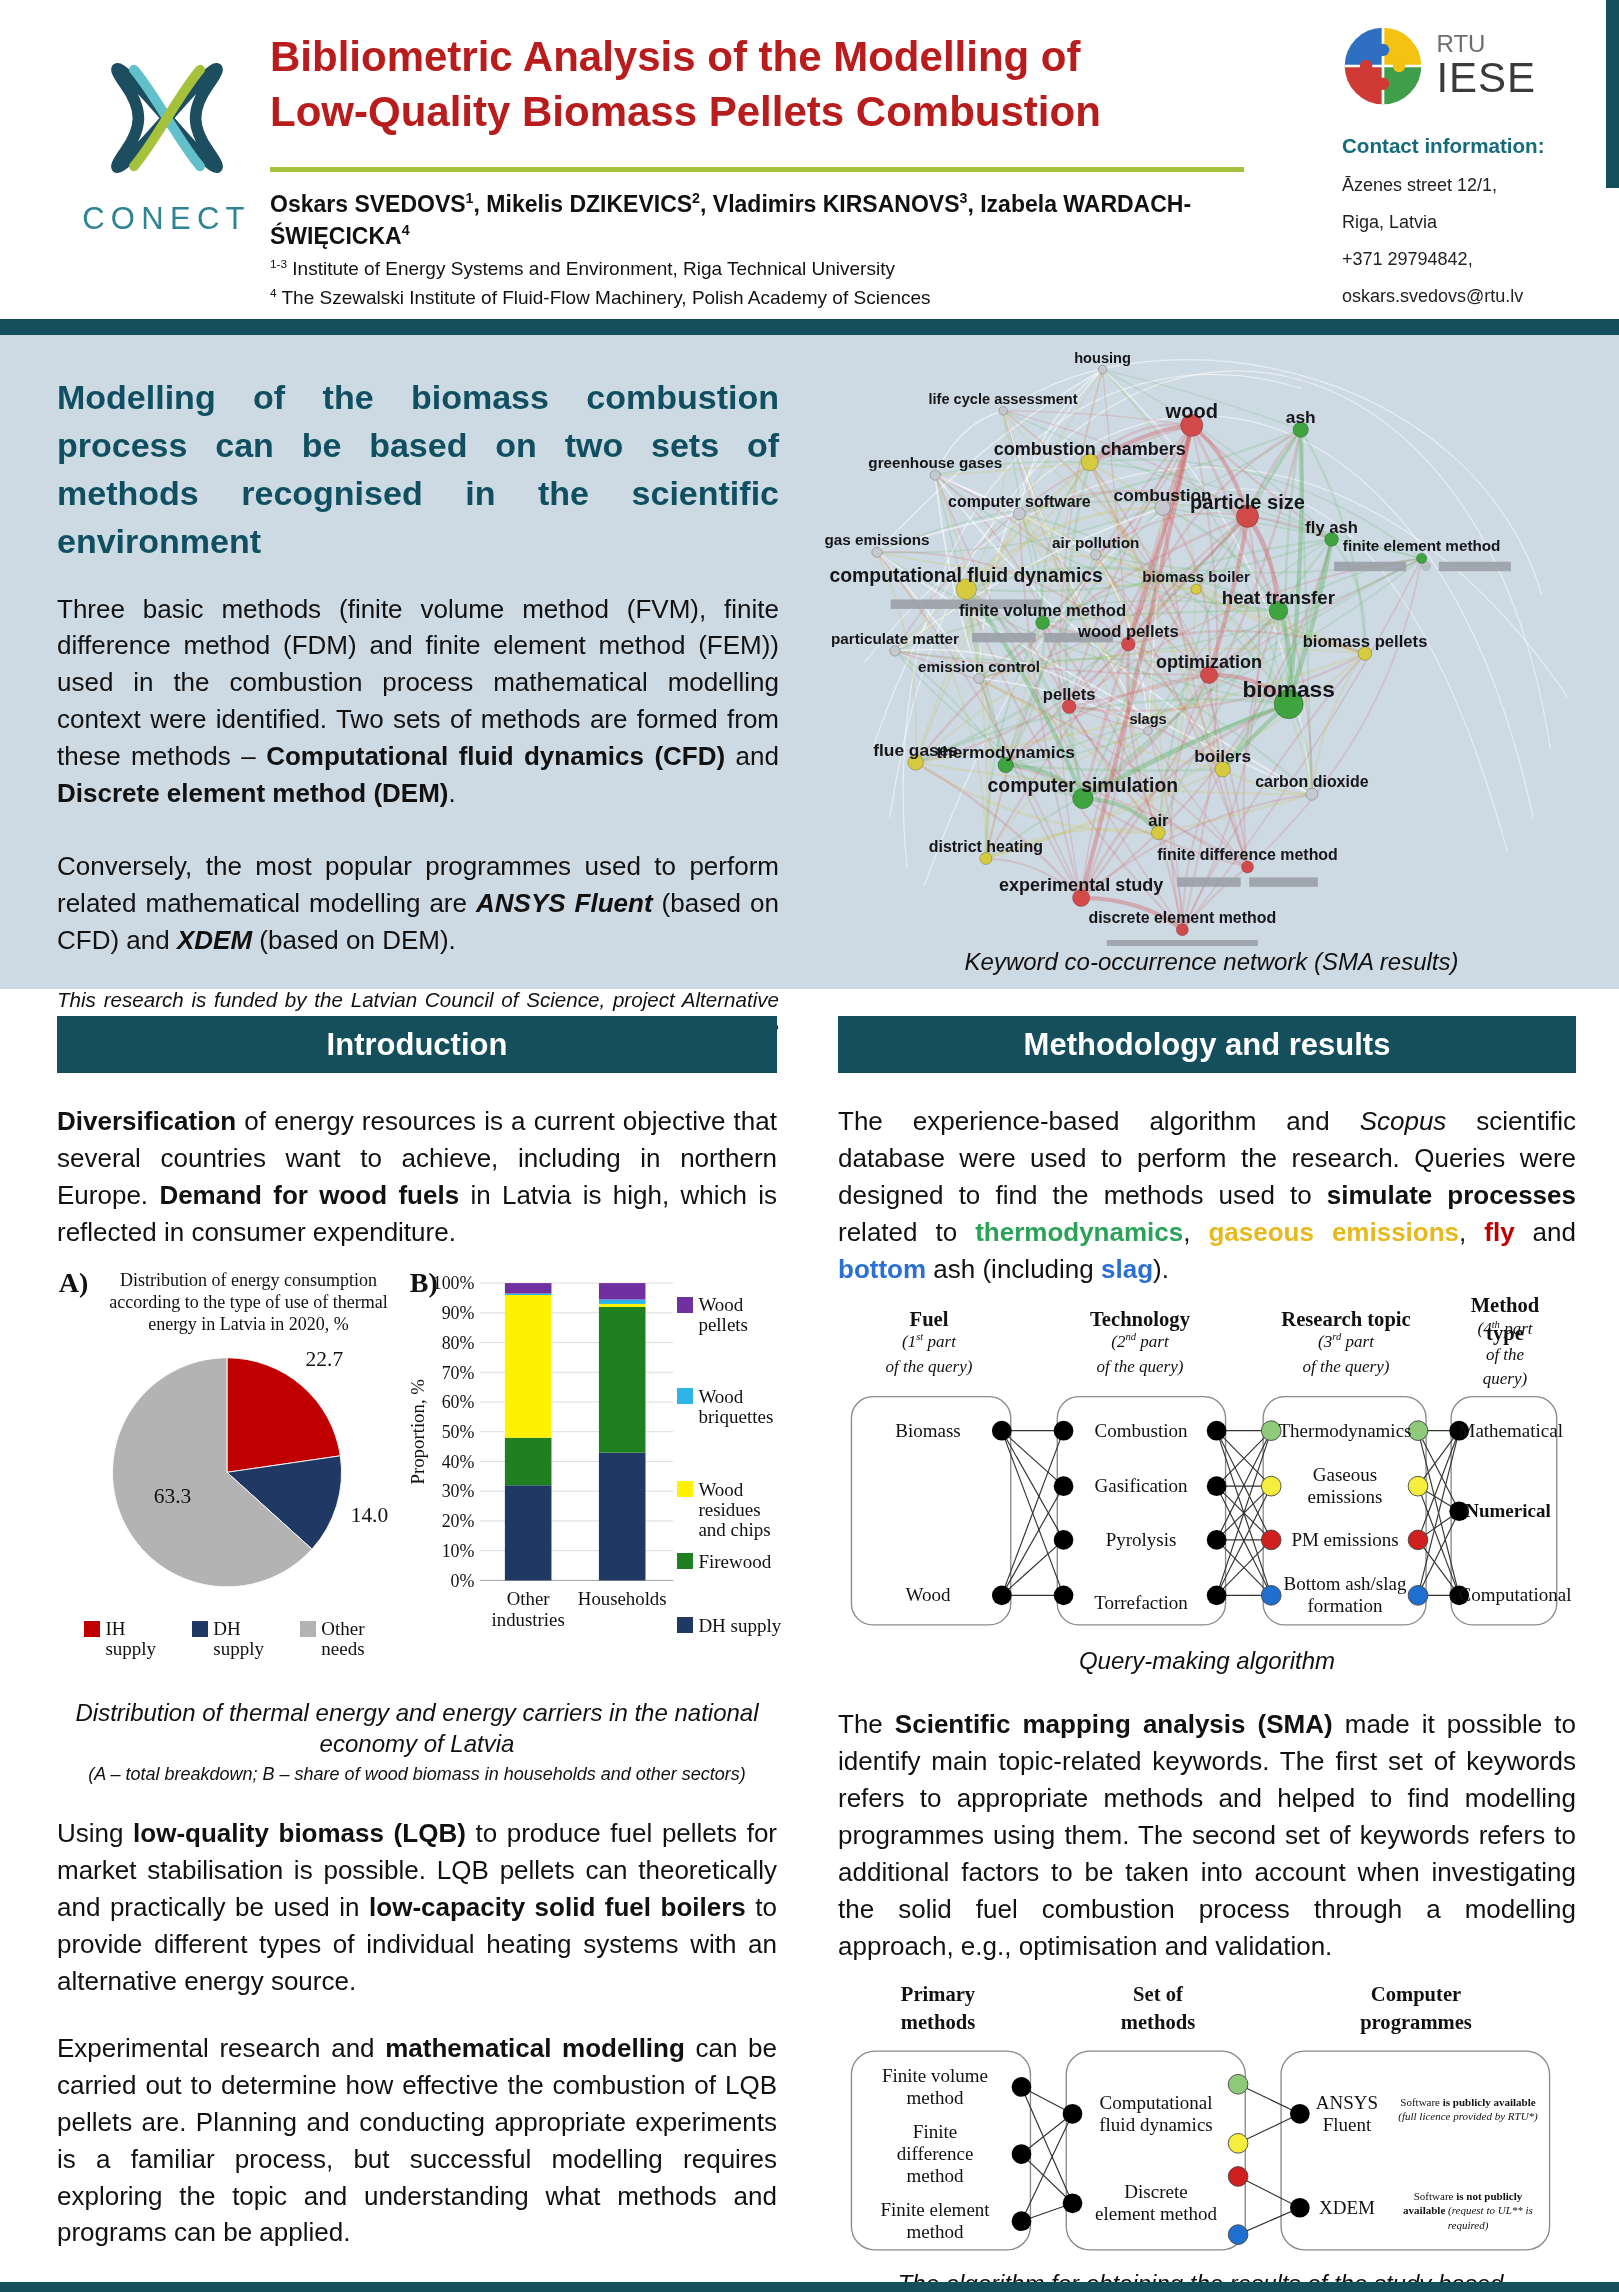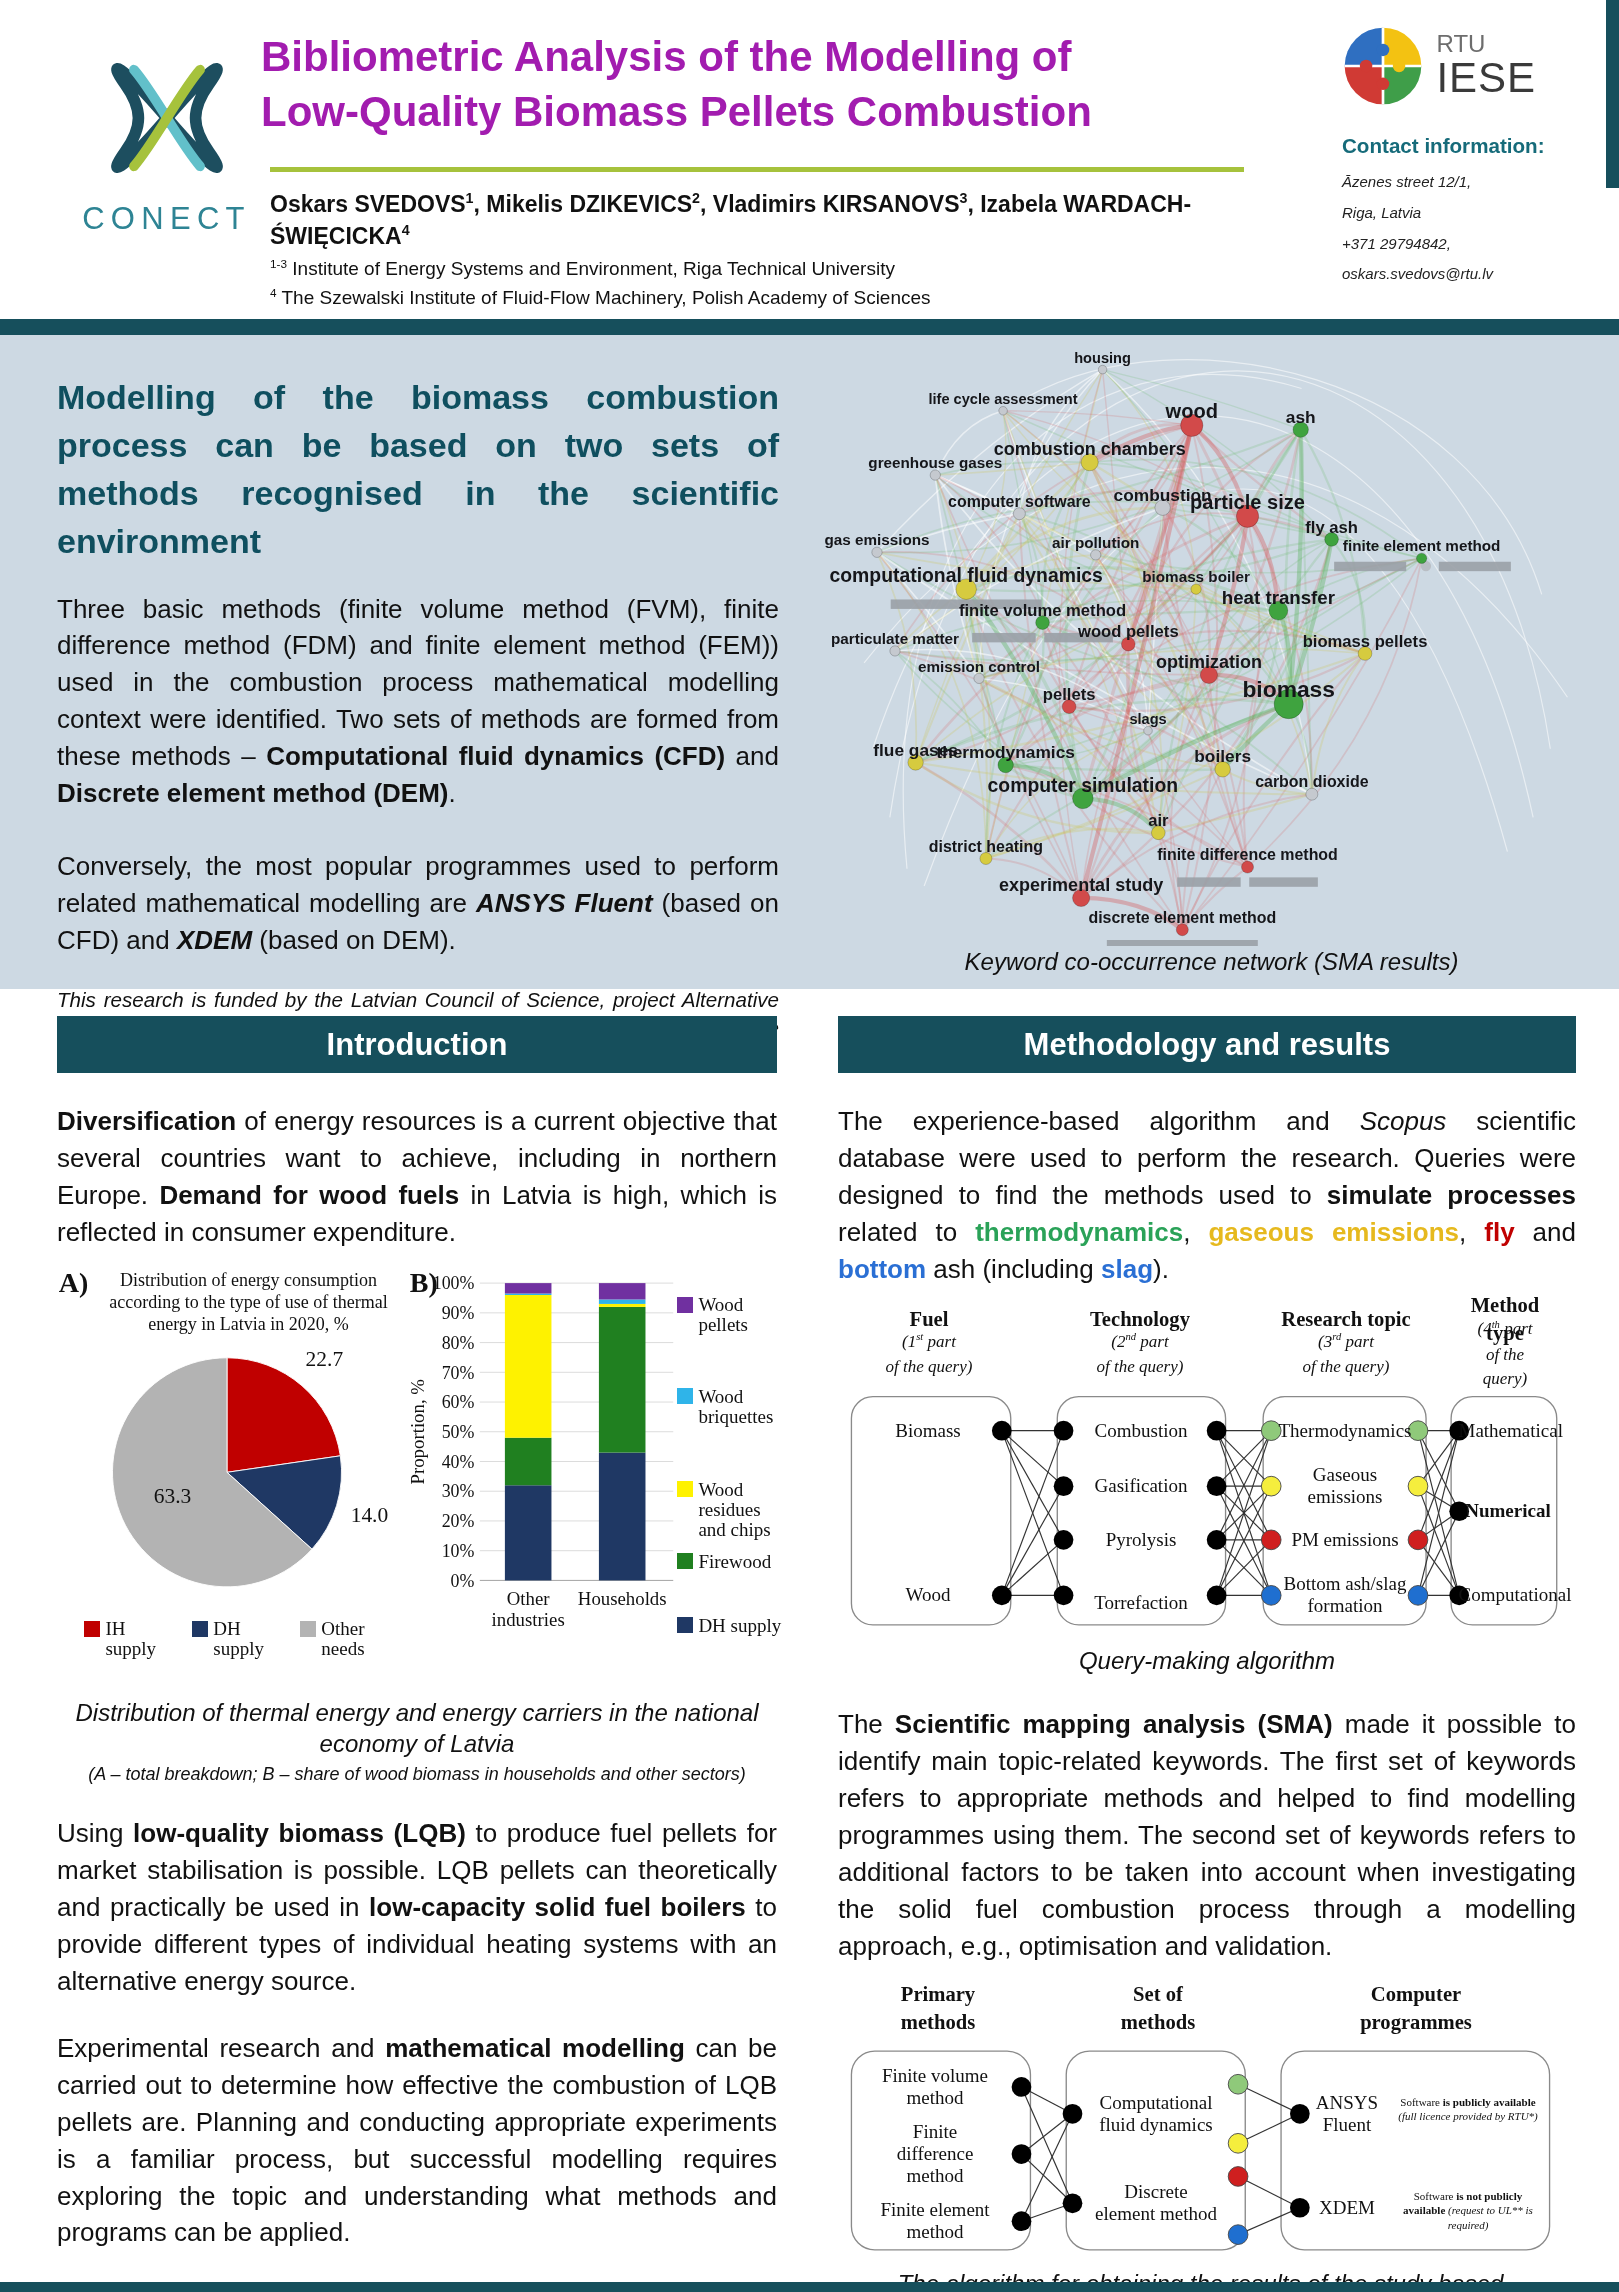--- a/index.html
+++ b/index.html
@@ -1,32 +1,32 @@
 <!DOCTYPE html>
 <html style="font-size:14.3px"><head>
 <meta charset="utf-8">
 <style>
   html,body{margin:0;padding:0;background:#fff;}
   .page{position:relative;width:1619px;height:2293px;background:#fff;overflow:hidden;
         font-family:"Liberation Sans",sans-serif;color:#111;}
   
   .conect{position:absolute;left:77px;top:43px;width:179px;text-align:center;}
   .conect-word{margin-top:5.4px;font-size:31px;letter-spacing:6.3px;color:#2e8494;font-weight:500;}
-  .title{position:absolute;left:261px;top:30px;width:985px;font-size:42px;font-weight:bold;
-         color:#a21caf;line-height:1.3;}
+  .title{position:absolute;left:270px;top:30px;width:985px;font-size:42px;font-weight:bold;
+         color:#b91c1c;line-height:1.3;}
   .green-rule{position:absolute;left:270px;top:167px;width:974px;height:5.4px;background:#a6c23c;}
   .authors{position:absolute;left:270px;top:188px;width:976px;font-size:23px;font-weight:bold;line-height:1.4;}
   .affils{position:absolute;left:270px;top:254px;width:976px;font-size:19px;line-height:1.55;}
   sup{font-size:62%;}
   .hright{position:absolute;left:1342px;top:25px;width:260px;}
   .rtu-row{display:flex;align-items:center;gap:12.5px;}
   .rtu-words .r1{font-size:24px;color:#6d6d6d;line-height:1;}
   .rtu-words .r2{font-size:42px;color:#3a3a3a;line-height:1.05;letter-spacing:0.9px;}
   .contact-h{margin-top:27px;font-size:20.6px;font-weight:bold;color:#166b7a;}
-  .contact-lines{margin-top:9px;font-size:15px;line-height:2.05;color:#222;font-style:italic;}
+  .contact-lines{margin-top:9px;font-size:18px;line-height:2.05;color:#222;}
   .edgebar{position:absolute;right:0;top:0;width:13.4px;height:188px;background:#164f5c;}
   .tealband{position:absolute;left:0;top:319px;width:1619px;height:16px;background:#164f5c;}
   .bottombar{position:absolute;left:0;top:2282px;width:1619px;height:10.7px;background:#164f5c;}
   
   .bluewrap{position:absolute;left:0;top:335px;width:1619px;height:654px;background:#cdd9e3;}
   .hltext{position:absolute;left:57px;top:21.5px;width:722px;}
   .hlhead{font-size:34px;font-weight:bold;color:#0f4f5f;line-height:1.42;text-align:justify;margin-top:16px;}
   .bodyp{font-size:26px;line-height:1.42;text-align:justify;}
   .hltext .p1{margin-top:25px;}
   .hltext .p2{margin-top:36px;}

